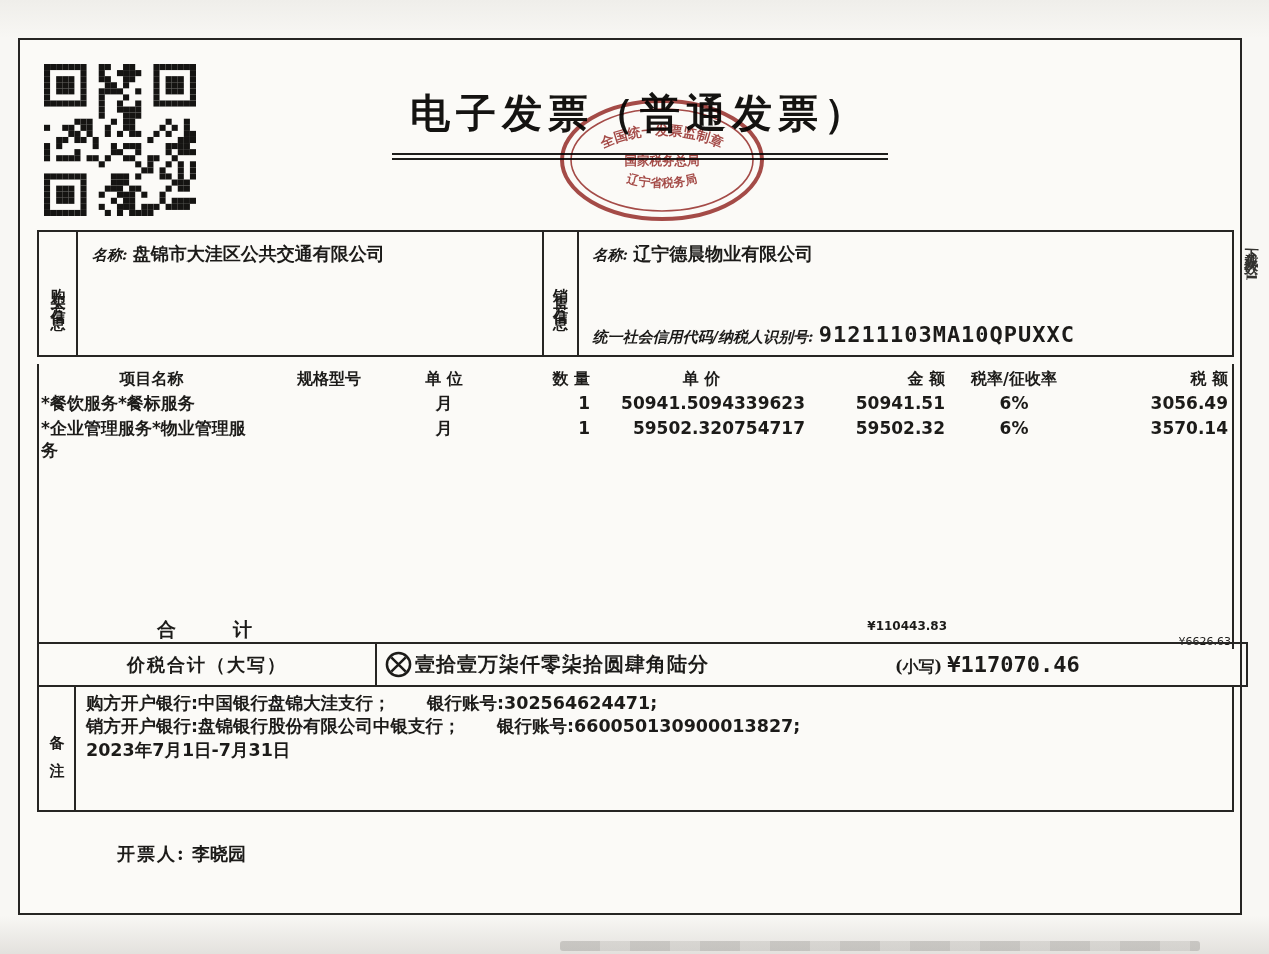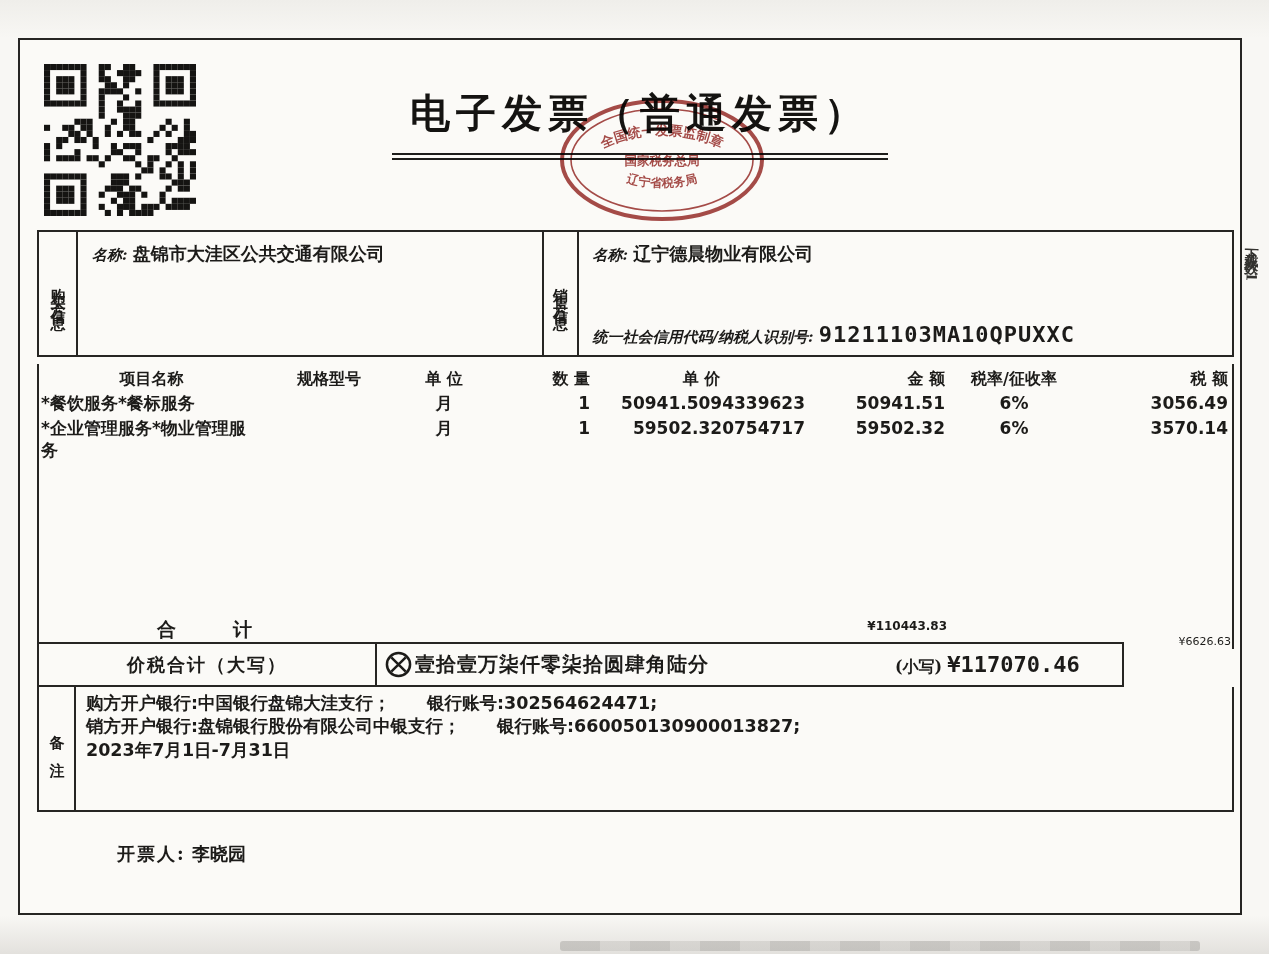--- a/index.html
+++ b/index.html
@@ -60,21 +60,21 @@
   .ihead > div { font-family:"DejaVu Serif", serif; font-weight:bold; font-size:16px; padding-top:5px; }
   .c-center { text-align:center; }
   .c-right  { text-align:right; }
   .c-name   { padding-left:2px !important; }
   .num { font-family:"DejaVu Sans", sans-serif; }
   .total-row { position:absolute; bottom:2px; left:0; width:100%; height:34px; }
   .total-label { position:absolute; left:118px; top:4px; font-size:19px; font-weight:bold; }
   .total-amount { position:absolute; left:0; top:6px; width:908px; text-align:right; font-size:12px; font-weight:bold; }
   .total-tax { position:absolute; right:0px; top:6px; font-size:11px; font-weight:normal; padding-right:1px;margin-top:16px; }
   
-  .taxrow { position:absolute; left:17px; top:602px; width:1087px; height:45px;
+  .taxrow { position:absolute; left:17px; top:602px; width:1211px; height:45px;
     border:2px solid #262523; display:flex; }
   .taxrow .left { flex:0 0 338px; border-right:2px solid #262523; display:flex; align-items:center; justify-content:center;
     font-size:18px; font-weight:bold; font-family:"DejaVu Serif", serif; letter-spacing:2px; }
   .taxrow .right { position:relative; flex:1; display:flex; align-items:center; padding-left:8px; }
   .cx { width:27px; height:27px; flex:0 0 27px; margin-right:3px; }
   .upper { font-size:20px; font-weight:bold; letter-spacing:1px; }
   .lower-group { position:absolute; left:518px; top:8px; white-space:nowrap; }
   .lower-group .lbl { font-size:16px; font-weight:bold; font-family:"DejaVu Serif", serif; }
   .lower-group .val { font-size:22px; font-weight:bold; font-family:"DejaVu Sans Mono", monospace; }
   

